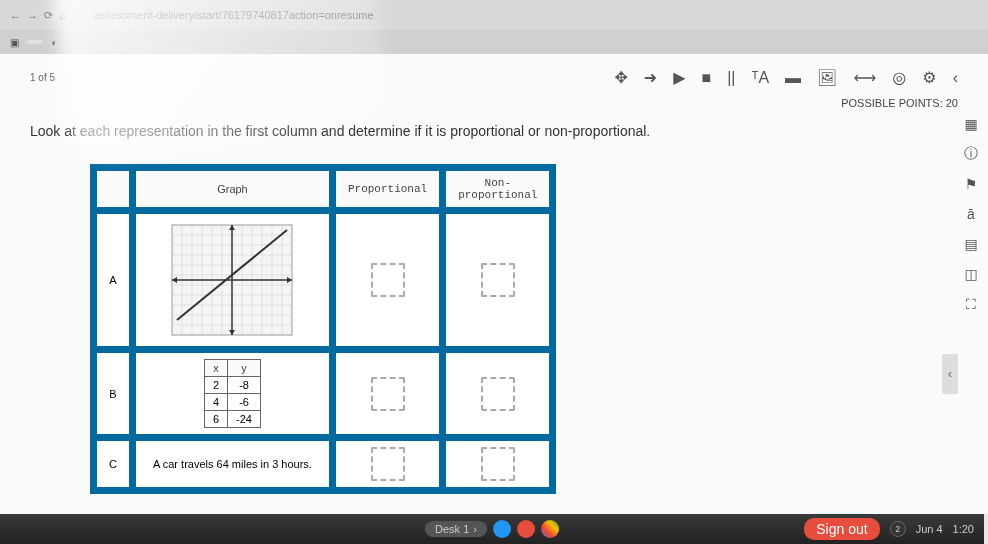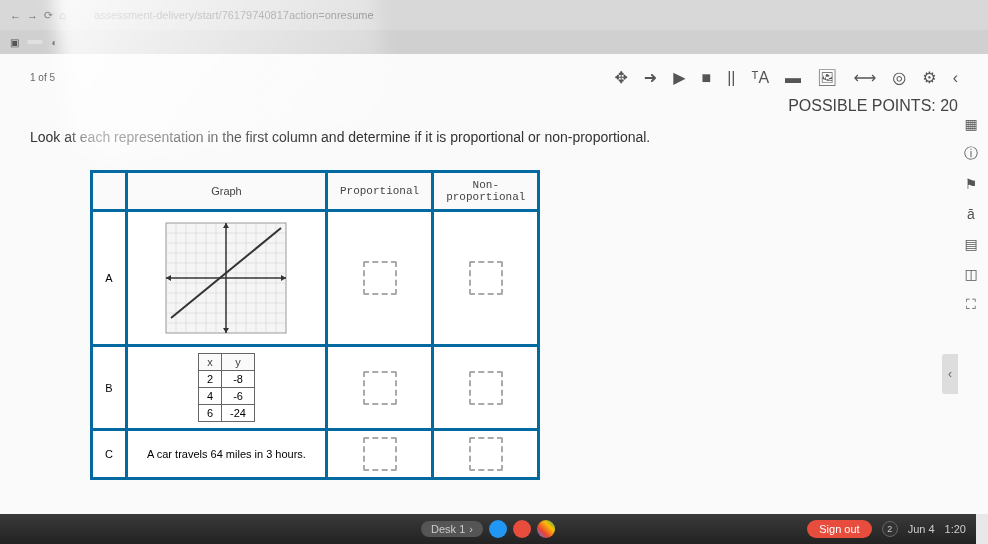--- a/index.html
+++ b/index.html
@@ -42,29 +42,29 @@
     }
     .toolbar {
       display: flex;
       justify-content: space-between;
       align-items: center;
       padding: 4px 0 10px 0;
     }
     .toolbar-left { font-size: 10px; color: #666; }
     .toolbar-right { display: flex; gap: 16px; align-items: center; }
     .toolbar-right span { font-size: 16px; color: #555; cursor: pointer; }
-    .points { text-align: right; font-size: 16px; color: #444; margin-bottom: 10px; font-weight: 500; }
+    .points { text-align: right; font-size: 11px; color: #444; margin-bottom: 10px; font-weight: 500; }
     .instructions { font-size: 14px; color: #333; line-height: 1.8; margin-bottom: 20px; }
     .question-table {
       border-collapse: collapse;
       margin-left: 60px;
       background: #fff;
     }
     .question-table th, .question-table td {
-      border: 3px solid #0369a1;
+      border: 7px solid #0369a1;
       padding: 6px 12px;
       font-size: 11px;
       text-align: center;
       vertical-align: middle;
     }
     .question-table th { font-weight: 500; color: #444; background: #fafafa; }
     .question-table .row-label { width: 30px; font-weight: 500; }
     .question-table .graph-col { width: 200px; }
     .question-table .drop-col { width: 100px; font-family: Liberation Mono, monospace; }
     .drop-zone {
@@ -97,34 +97,34 @@
       top: 300px;
       width: 16px; height: 40px;
       background: #ddd;
       border-radius: 3px 0 0 3px;
       display: flex; align-items: center; justify-content: center;
       font-size: 12px; color: #666;
       cursor: pointer;
     }
     .taskbar {
       position: absolute;
-      bottom: 0; left: 0; right: 12px;
+      bottom: 0; left: 0; right: 4px;
       height: 30px;
       background: linear-gradient(#3a3a3a, #222);
       display: flex;
       align-items: center;
       padding: 0 10px;
       color: #ccc;
       font-size: 11px;
     }
     .taskbar .center { position: absolute; left: 50%; transform: translateX(-50%); display: flex; gap: 6px; align-items: center; }
     .taskbar .center .pill { background: #555; border-radius: 10px; padding: 2px 10px; display: flex; align-items: center; gap: 4px; }
     .taskbar .circle { width: 18px; height: 18px; border-radius: 50%; }
     .taskbar .right { margin-left: auto; display: flex; align-items: center; gap: 10px; }
-    .taskbar .signout { background: #e74c3c; color: #fff; padding: 3px 12px; border-radius: 10px; font-size: 11px; }
+    .taskbar .signout { background: #e74c3c; color: #fff; padding: 3px 12px; border-radius: 10px; font-size: 14px; }
     .taskbar .notif { width: 16px; height: 16px; background: #333; border: 1px solid #666; border-radius: 50%; display: flex; align-items: center; justify-content: center; font-size: 9px; }
     .glare {
       position: absolute;
       top: -60px; left: 60px;
       width: 320px; height: 200px;
       background: linear-gradient(135deg, rgba(255,255,255,0.95), rgba(255,255,255,0.1));
       transform: rotate(-8deg);
       border-radius: 40px;
       filter: blur(8px);
       pointer-events: none;

